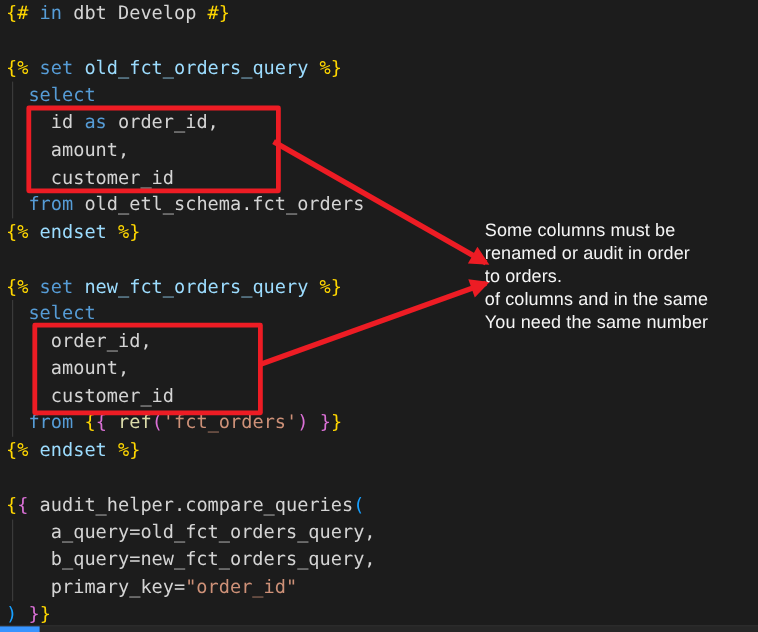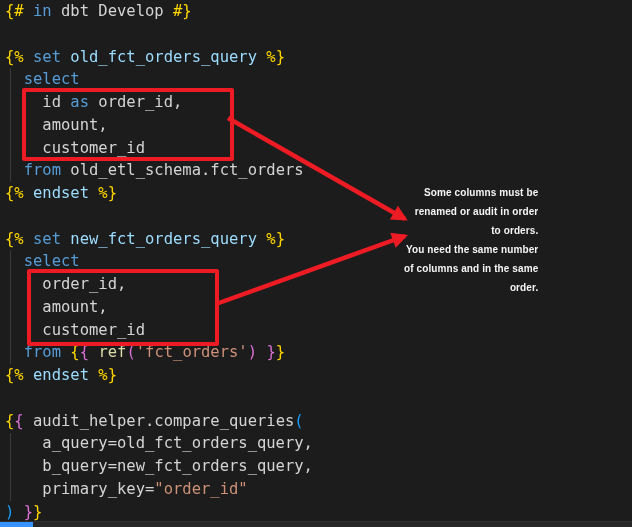--- a/index.html
+++ b/index.html
@@ -20,22 +20,22 @@
   .code-line{height:22.75px;}
   .indent-guide{position:absolute;width:1px;background:#3a3a3a;}
   .anno-box{
     position:absolute;border:4px solid #ed1c24;border-radius:2px;
     background:transparent;pointer-events:none;
   }
   #arrow-svg{position:absolute;left:0;top:0;pointer-events:none;}
   #note{
     position:absolute;
     font-family:"Liberation Sans",sans-serif;
-    font-weight:bold;font-size:10px;line-height:19px;
-    color:#f5f5f5;letter-spacing:0.1px;text-align:right;
+    font-weight:normal;font-size:15px;line-height:19px;
+    color:#f5f5f5;letter-spacing:0.1px;
   }
   #hscroll-track{
     position:absolute;left:0;right:0;bottom:0;height:5px;
     background:#262626;border-top:1px solid #2e2e2e;
   }
   #hscroll-thumb{
     position:absolute;left:0;bottom:0;height:5px;
   }
 </style>
 </head>
@@ -63,21 +63,20 @@
     <g id="arrow-group">
         <line x1="228" y1="118" x2="405" y2="219" stroke="#ed1c24" stroke-width="4.5" marker-end="url(#ah)"></line>
         <line x1="216" y1="304" x2="405" y2="236" stroke="#ed1c24" stroke-width="4.5" marker-end="url(#ah)"></line>
       </g>
   </svg>
 
   <div id="note" style="left: 404px; top: 183px; color: rgb(245, 245, 245);">
       <div>Some columns must be</div>
       <div>renamed or audit in order</div>
       <div>to orders.</div>
+      <div>of columns and in the same</div>
       <div>You need the same number</div>
-      <div>of columns and in the same</div>
-      <div>order.</div>
     </div>
 
   <div id="hscroll-track">
     <div id="hscroll-thumb" style="left: 0px; width: 33px; background: rgb(55, 148, 255);"></div>
   </div>
 </div>
 
 </body></html>

